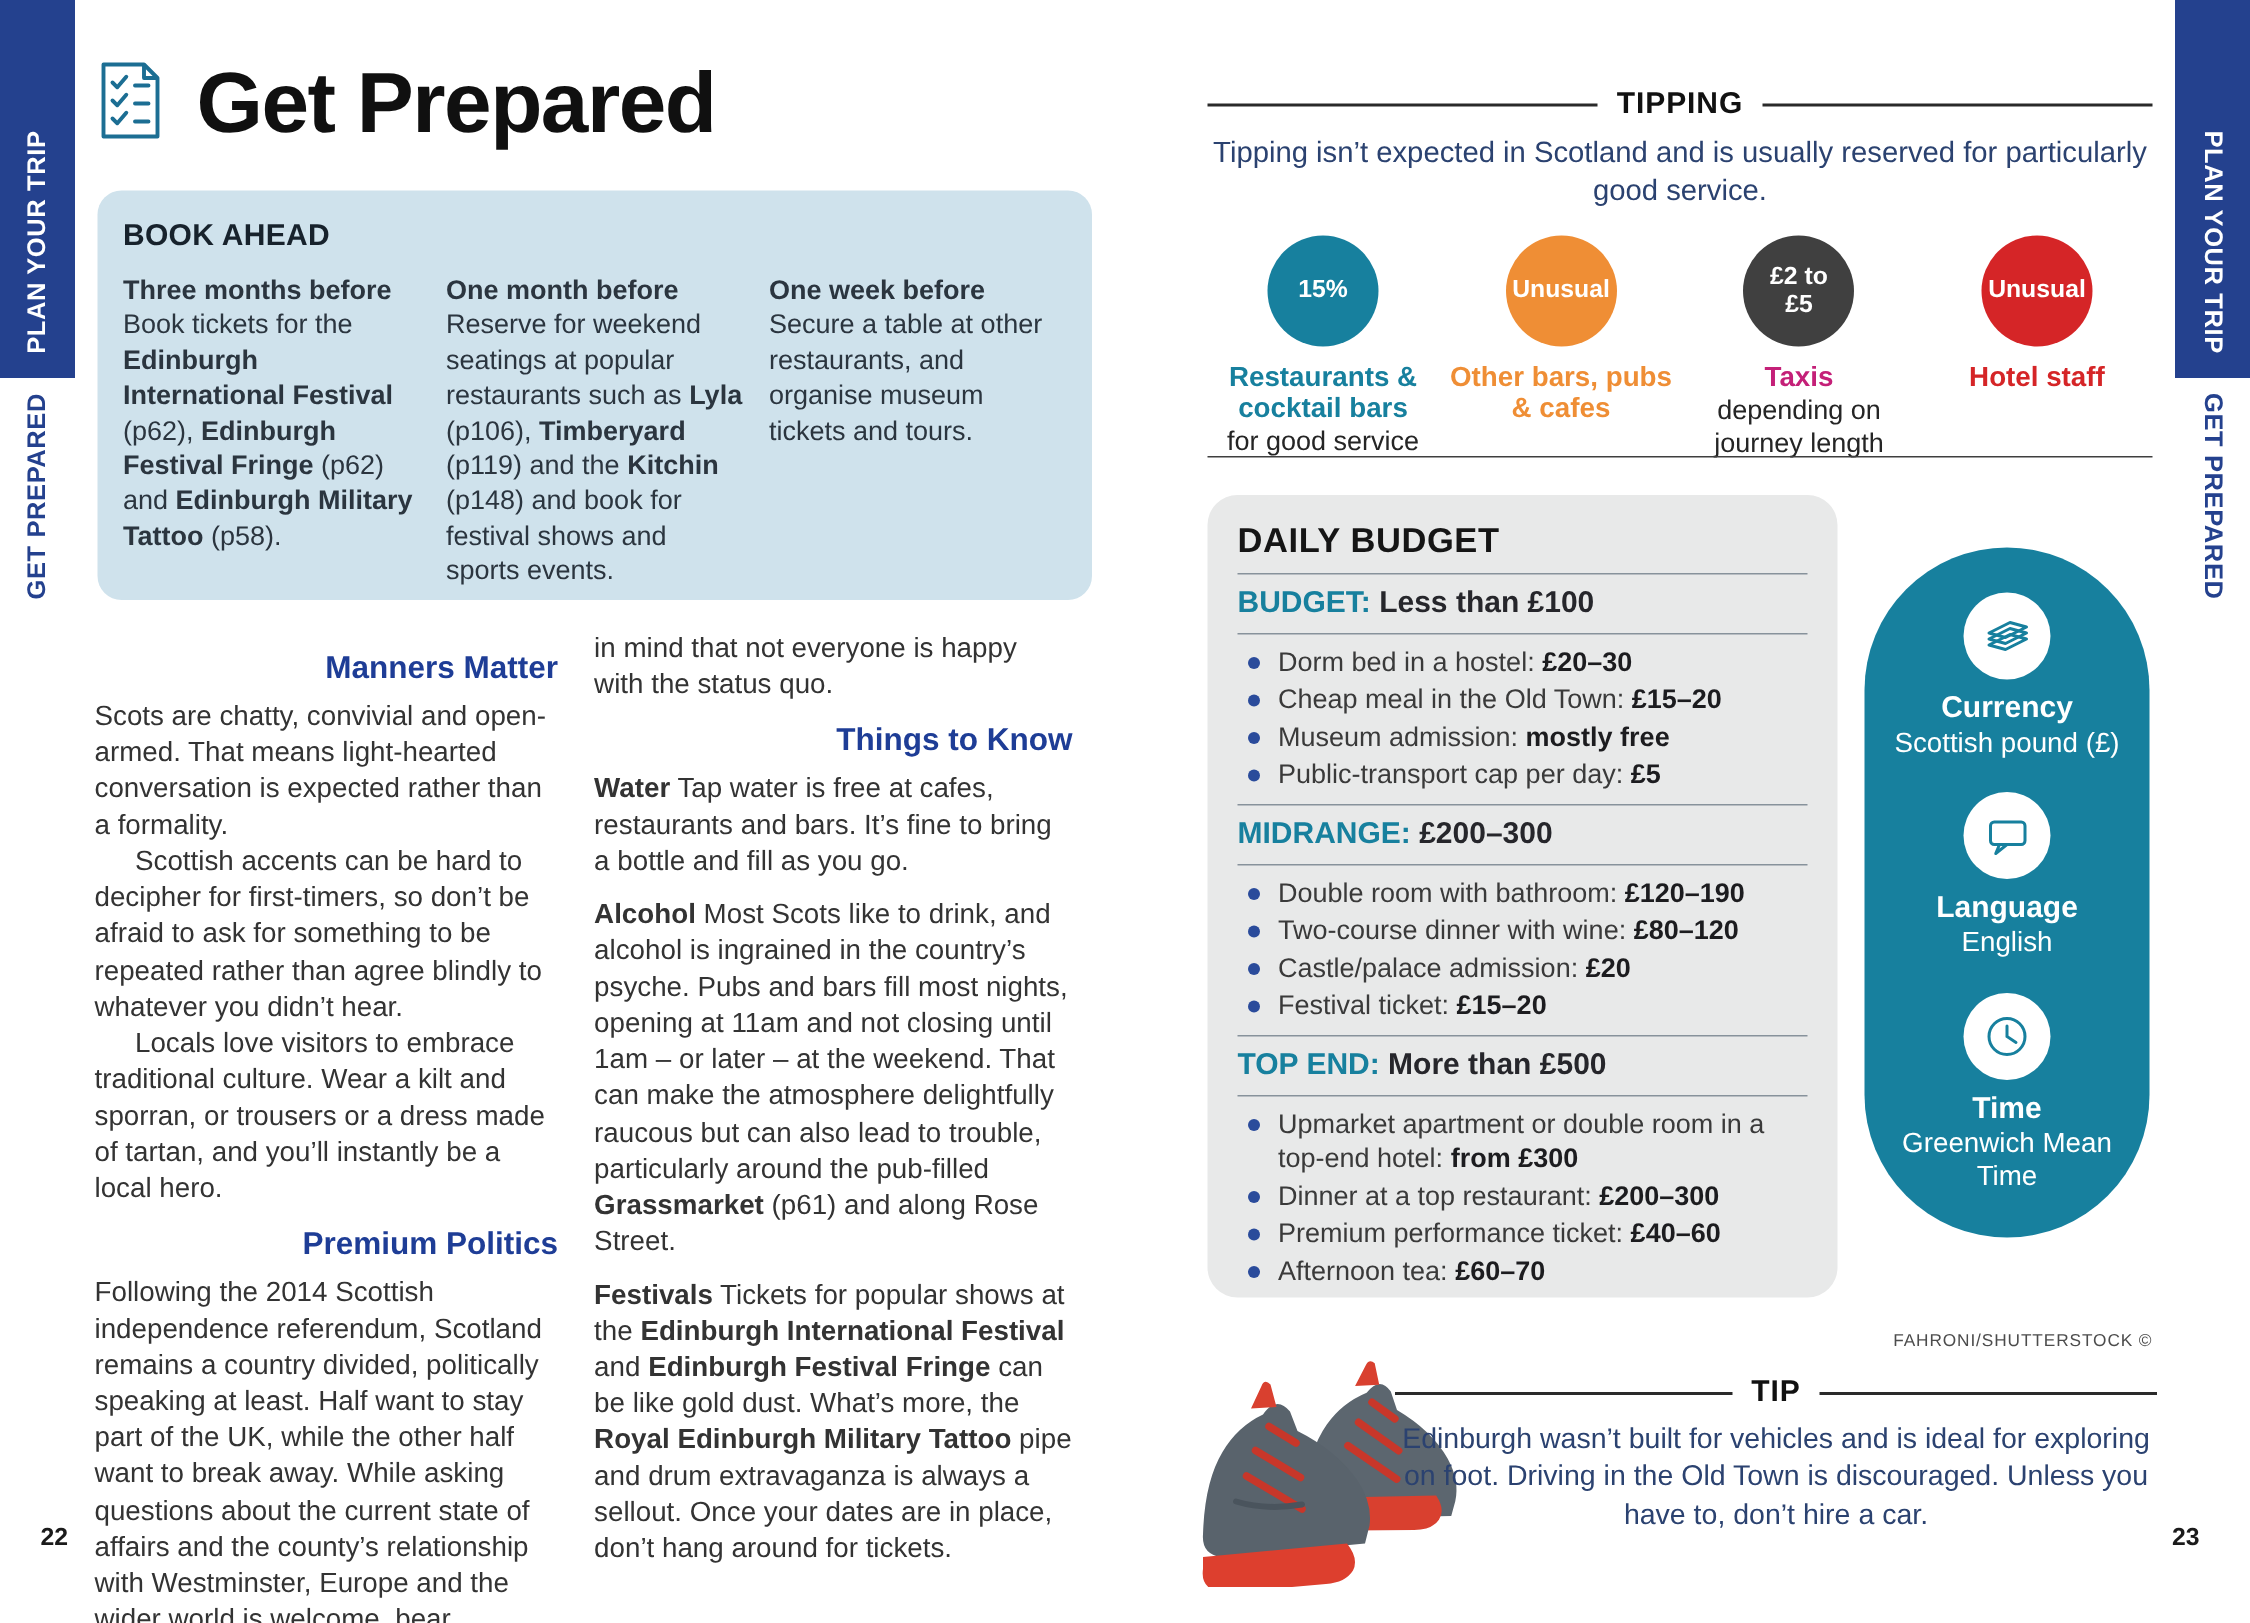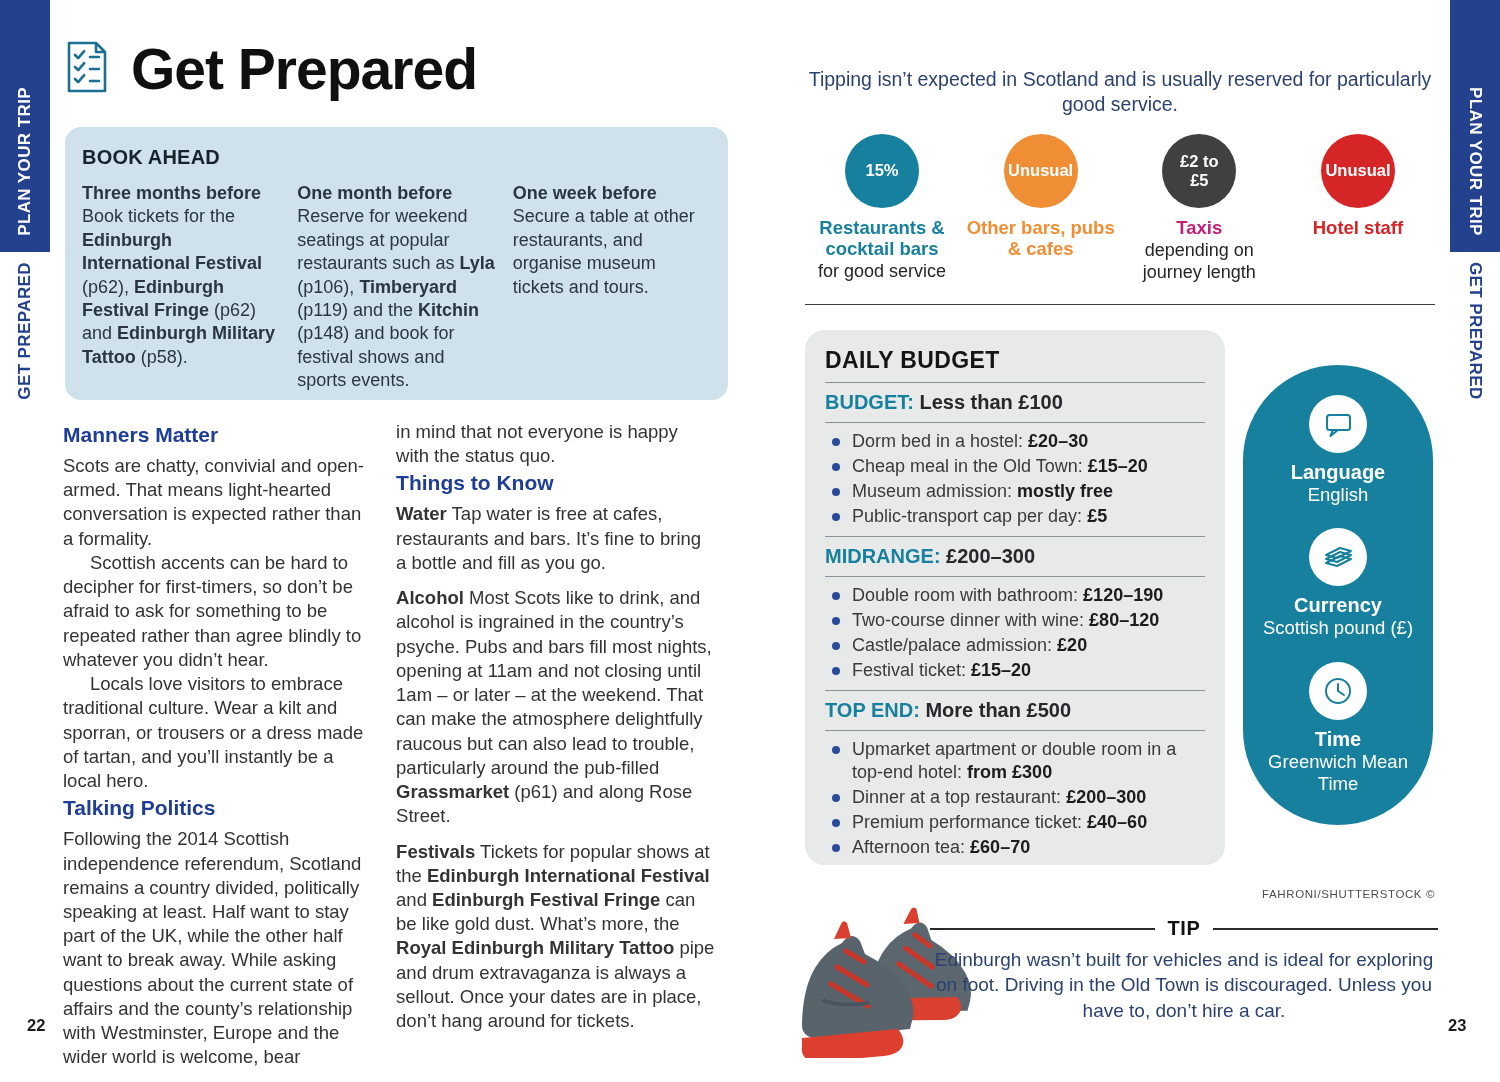--- a/index.html
+++ b/index.html
@@ -23,21 +23,21 @@
   .book-ahead{position:absolute;left:65px;top:127px;width:663px;height:273px;background:#cfe2ec;
               border-radius:16px;padding:19px 17px 0 17px;box-sizing:border-box;color:#2b353f;}
   .ba-title{font-size:20px;font-weight:bold;color:#17222c;letter-spacing:.2px;margin-bottom:13px;}
   .ba-cols{display:flex;gap:17px;}
   .ba-col{flex:1;font-size:18px;line-height:1.3;}
   .ba-col-title{font-weight:bold;}
   .b{font-weight:bold;}
   .cols{position:absolute;left:63px;top:420px;width:652px;display:flex;gap:24px;}
   .col1{width:314px;}
   .col2{width:324px;}
-  .cols h3{margin:3px 0 7px 0;font-size:21px;color:#1e3d96;}
+  .cols h3{margin:14px 0 7px 0;font-size:21px;color:#1e3d96;text-align:right;}
   .cols p{margin:0;font-size:18.5px;line-height:1.31;color:#333;}
   .ind{text-indent:27px;}
   .mt{margin-top:17px;}
   .mt2{margin-top:24px;}
   .tk{margin:0 0 11px 0 !important;}
   
   .tipping{position:absolute;left:805px;top:58px;width:630px;}
   .rule-head{display:flex;align-items:center;gap:13px;}
   .rule-head .line{flex:1;border-top:2px solid #2a2a2a;height:0;}
   .rule-head .lbl{font-size:20px;font-weight:bold;color:#111;letter-spacing:.6px;}
@@ -129,33 +129,38 @@
       </div>
     </div>
   </div>
 
   <div class="cols">
     <div class="col1">
       <h3>Manners Matter</h3>
       <p>Scots are chatty, convivial and open-armed. That means light-hearted conversation is expected rather than a formality.</p>
       <p class="ind">Scottish accents can be hard to decipher for first-timers, so don’t be afraid to ask for something to be repeated rather than agree blindly to whatever you didn’t hear.</p>
       <p class="ind">Locals love visitors to embrace traditional culture. Wear a kilt and sporran, or trousers or a dress made of tartan, and you’ll instantly be a local hero.</p>
-      <h3 class="mt">Talking Politics</h3>
+      <h3 class="mt">Premium Politics</h3>
       <p>Following the 2014 Scottish independence referendum, Scotland remains a country divided, politically speaking at least. Half want to stay part of the UK, while the other half want to break away. While asking questions about the current state of affairs and the county’s relationship with Westminster, Europe and the wider world is welcome, bear</p>
     </div>
     <div class="col2">
       <p>in mind that not everyone is happy with the status quo.</p>
       <h3 class="mt2">Things to Know</h3>
       <p class="tk"><span class="b">Water</span><span> Tap water is free at cafes, restaurants and bars. It’s fine to bring a bottle and fill as you go.</span></p>
       <p class="tk"><span class="b">Alcohol</span><span> Most Scots like to drink, and alcohol is ingrained in the country’s psyche. Pubs and bars fill most nights, opening at 11am and not closing until 1am – or later – at the weekend. That can make the atmosphere delightfully raucous but can also lead to trouble, particularly around the pub-filled </span><span class="b">Grassmarket</span><span> (p61) and along Rose Street.</span></p>
       <p class="tk"><span class="b">Festivals</span><span> Tickets for popular shows at the </span><span class="b">Edinburgh International Festival</span><span> and </span><span class="b">Edinburgh Festival Fringe</span><span> can be like gold dust. What’s more, the </span><span class="b">Royal Edinburgh Military Tattoo</span><span> pipe and drum extravaganza is always a sellout. Once your dates are in place, don’t hang around for tickets.</span></p>
     </div>
   </div>
 
   <div class="tipping">
+    <div class="rule-head">
+      <div class="line"></div>
+      <div class="lbl">TIPPING</div>
+      <div class="line"></div>
+    </div>
     <div class="tip-sub-title">Tipping isn’t expected in Scotland and is usually reserved for particularly good service.</div>
     <div class="tip-circles">
       <div class="tip-item">
         <div class="circle" style="background: rgb(23, 128, 158);">15%</div>
         <div class="tip-label" style="color: rgb(23, 128, 158);">Restaurants &amp; cocktail bars</div>
         <div class="tip-sub">for good service</div>
       </div>
       <div class="tip-item">
         <div class="circle" style="background: rgb(239, 142, 53);">Unusual</div>
         <div class="tip-label" style="color: rgb(239, 142, 53);">Other bars, pubs &amp; cafes</div>
@@ -207,48 +212,48 @@
     <div class="b-rule"></div>
     <ul>
       <li><span>Upmarket apartment or double room in a top-end hotel: </span><span class="b">from £300</span></li>
       <li><span>Dinner at a top restaurant: </span><span class="b">£200–300</span></li>
       <li><span>Premium performance ticket: </span><span class="b">£40–60</span></li>
       <li><span>Afternoon tea: </span><span class="b">£60–70</span></li>
     </ul>
   </div>
 
   <div class="facts-pill" style="background: rgb(23, 128, 158);">
-    <div class="fact">
-      <div class="fact-icon">
-        <svg width="40" height="40" viewBox="0 0 40 40">
-          <g fill="none" stroke="#17809e" stroke-width="2" stroke-linejoin="round">
-            <rect x="9" y="11" width="23" height="15" rx="2.5"></rect>
-            <path d="M15 26 L12.5 32 L20 26"></path>
-          </g>
-        </svg>
-      </div>
-      <div class="fact-label">Language</div>
-      <div class="fact-value">English</div>
-    </div>
     <div class="fact">
       <div class="fact-icon">
         <svg width="40" height="40" viewBox="0 0 40 40">
           <g fill="none" stroke="#17809e" stroke-width="2" stroke-linejoin="round">
             <path d="M8 18 L22 11 L33 14 L19 21 Z"></path>
             <path d="M8 22 L22 15 L33 18 L19 25 Z"></path>
             <path d="M8 26 L22 19 L33 22 L19 29 Z"></path>
           </g>
         </svg>
       </div>
       <div class="fact-label">Currency</div>
       <div class="fact-value">Scottish pound (£)</div>
     </div>
     <div class="fact">
       <div class="fact-icon">
         <svg width="40" height="40" viewBox="0 0 40 40">
+          <g fill="none" stroke="#17809e" stroke-width="2" stroke-linejoin="round">
+            <rect x="9" y="11" width="23" height="15" rx="2.5"></rect>
+            <path d="M15 26 L12.5 32 L20 26"></path>
+          </g>
+        </svg>
+      </div>
+      <div class="fact-label">Language</div>
+      <div class="fact-value">English</div>
+    </div>
+    <div class="fact">
+      <div class="fact-icon">
+        <svg width="40" height="40" viewBox="0 0 40 40">
           <g fill="none" stroke="#17809e" stroke-width="2" stroke-linecap="round">
             <circle cx="20" cy="20" r="12"></circle>
             <path d="M20 13 V20 L26 24"></path>
           </g>
         </svg>
       </div>
       <div class="fact-label">Time</div>
       <div class="fact-value">Greenwich Mean Time</div>
     </div>
   </div>

